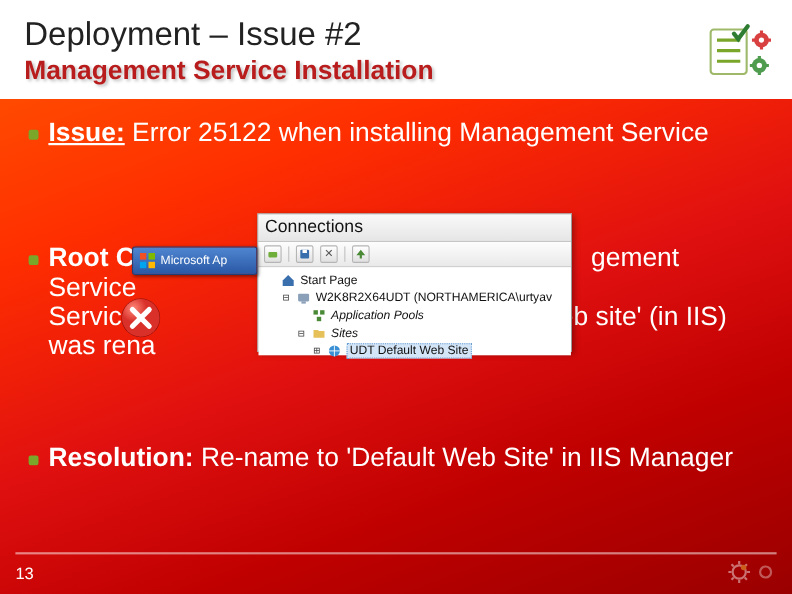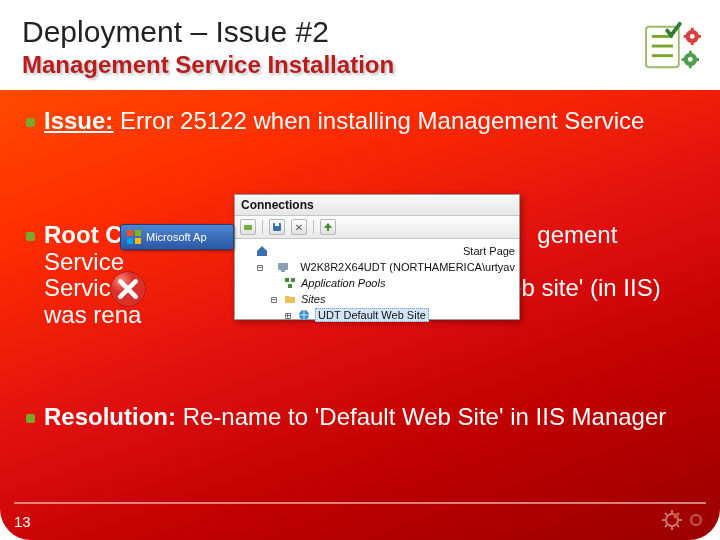--- a/index.html
+++ b/index.html
@@ -3,21 +3,20 @@
 <meta charset="utf-8">
 <style>
   * { box-sizing: border-box; margin: 0; padding: 0; }
   html, body { width: 720px; height: 540px; overflow: hidden; font-family: "Segoe UI", Arial, sans-serif; }
   .slide {
     position: relative;
     width: 720px;
     height: 540px;
     background: linear-gradient(160deg, #ff5a00 0%, #ff2e00 30%, #e01010 55%, #c00000 75%, #9a0000 100%);
     color: #fff;
-    border-radius: 31px;
   }
   .header {
     background: #fff;
     padding: 10px 18px 6px 22px;
     display: flex;
     justify-content: space-between;
     align-items: center;
     height: 90px;
   }
   .titles { display: flex; flex-direction: column; }
@@ -46,36 +45,36 @@
     width: 286px; height: 126px;
     background: #f4f4f4;
     border: 1px solid #9a9a9a;
     box-shadow: 2px 2px 6px rgba(0,0,0,0.35);
     font-size: 11px;
     color: #111;
   }
   .iis-title {
     background: linear-gradient(#f9f9f9,#e6e6e6);
     border-bottom: 1px solid #c6c6c6;
-    font-weight: 700;
+    font-weight: 400;
     padding: 3px 6px;
-    font-size: 12px;
+    font-size: 16px;
   }
   .iis-toolbar {
     background: linear-gradient(#fdfdfd,#e9e9e9);
     border-bottom: 1px solid #c6c6c6;
     padding: 3px 5px;
     display: flex; gap: 6px; align-items: center;
   }
   .tb-btn { width: 16px; height: 16px; border: 1px solid #b5b5b5; border-radius: 2px; background: linear-gradient(#fff,#e0e0e0); display:flex; align-items:center; justify-content:center; font-size:10px; color:#555;}
   .tb-sep { width:1px; height:14px; background:#c0c0c0; }
   .iis-tree { padding: 4px 4px 4px 6px; background: #fff; height: calc(100% - 44px); }
   .tree-row { display: flex; align-items: center; gap: 4px; padding: 1px 0; white-space: nowrap; }
   .exp { width: 10px; display:inline-block; text-align:center; color:#444; font-family: monospace; font-size:10px;}
-  .ind1 { padding-left: 14px; justify-content: space-between; }
+  .ind1 { padding-left: 14px; }
   .ind2 { padding-left: 28px; font-style: italic; }
   .ind3 { padding-left: 42px; }
   .ic { width:14px; height:14px; display:inline-flex; align-items:center; justify-content:center; }
   .selected { background: #d3e5f7; border: 1px dotted #6a9fd4; padding: 0 2px; }
 
   .taskbar-frag {
     position: absolute;
     left: 120px; top: 224px;
     width: 114px; height: 26px;
     background: linear-gradient(#4f86d1,#2a58a5);

